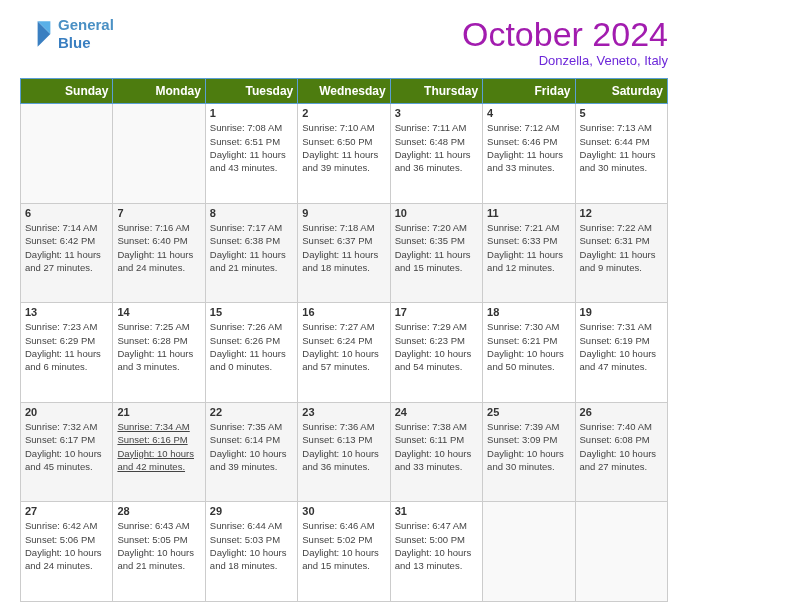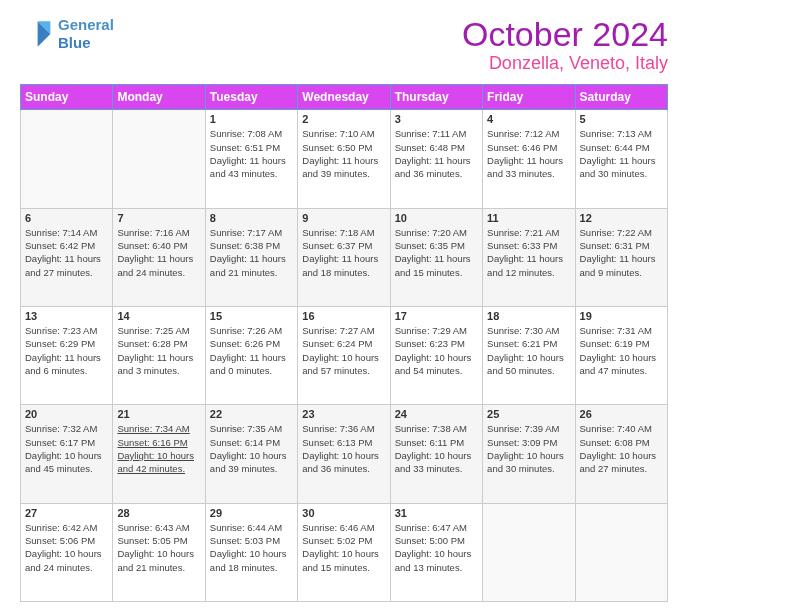--- a/index.html
+++ b/index.html
@@ -44,37 +44,37 @@
     .title-block {
       text-align: right;
     }
     .month-title {
       font-size: 34px;
       font-weight: 300;
       color: #a21caf;
       line-height: 1.1;
     }
     .location {
-      font-size: 18px;
-      color: #ec4899;
+      font-size: 13px;
+      color: #6d28d9;
     }
     .calendar {
       flex: 1;
       border: 1px solid #ccc;
       border-collapse: collapse;
       width: 100%;
       table-layout: fixed;
     }
     .calendar th {
-      background: #d946ef;
+      background: #4d7c0f;
       color: #fff;
       font-size: 12px;
       font-weight: bold;
       padding: 5px 4px;
-      text-align: left;
+      text-align: right;
       border: 1px solid #5a9fd4;
     }
     .calendar td {
       border: 1px solid #ccc;
       vertical-align: top;
       padding: 3px 4px;
       font-size: 10px;
       color: #333;
       background: #fff;
       height: 82px;

